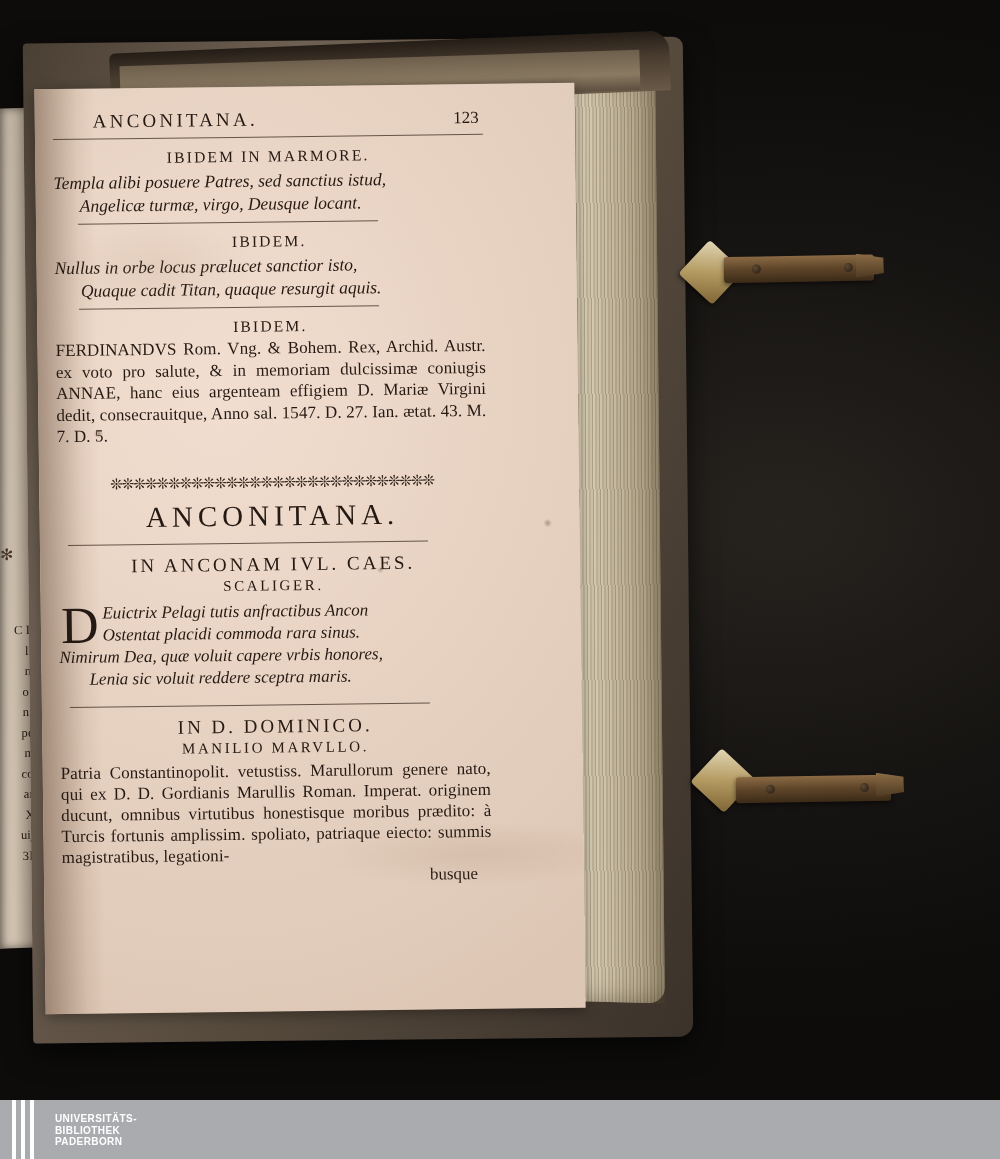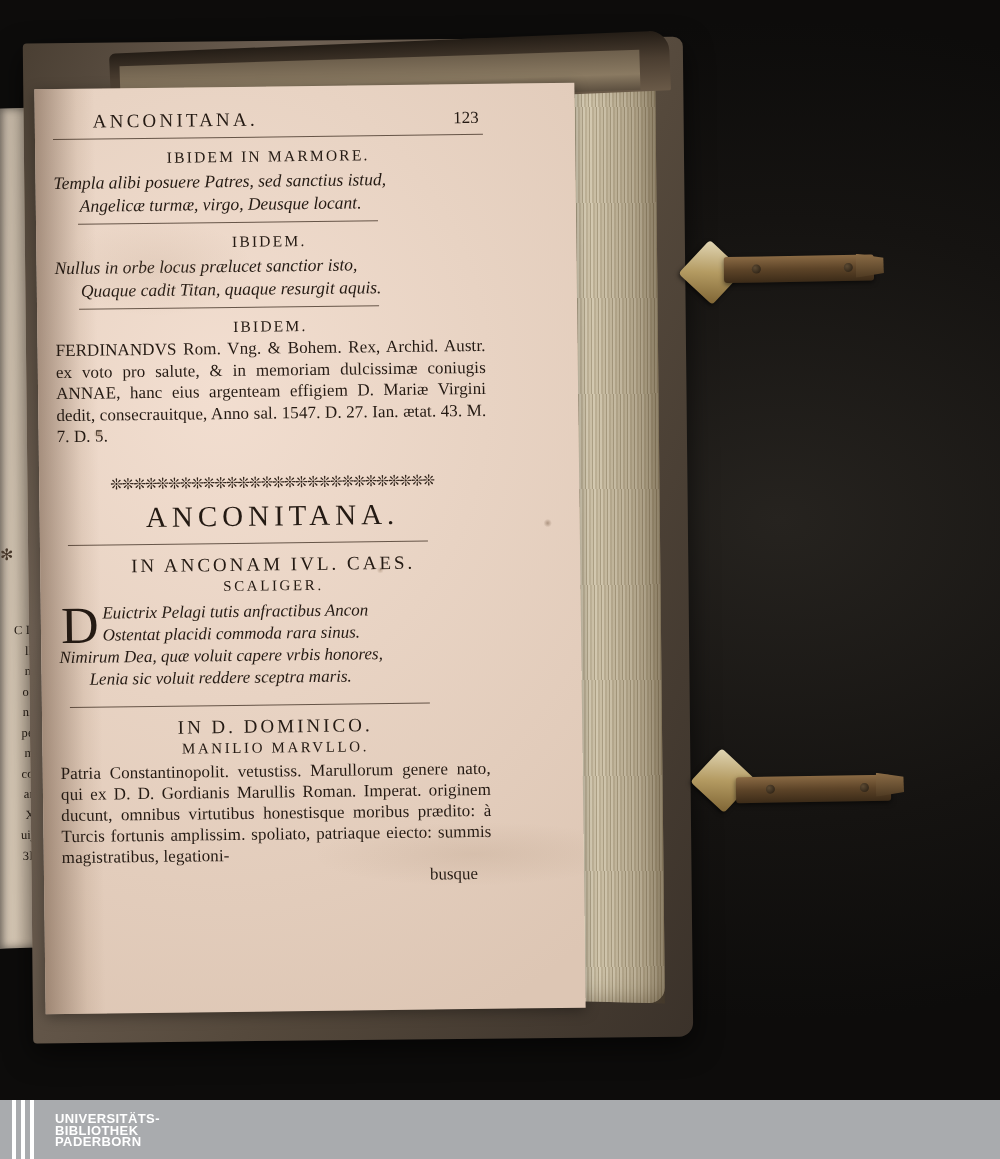--- a/index.html
+++ b/index.html
@@ -321,21 +321,21 @@
     display: block;
     width: 4px;
     height: 59px;
     background: #ffffff;
   }
   .footer-logo {
     position: absolute;
     left: 55px;
     top: 1113px;
     font-family: "Liberation Sans", sans-serif;
-    font-size: 13px;
+    font-size: 10px;
     font-weight: bold;
     line-height: 11.5px;
     letter-spacing: .4px;
     color: #ffffff;
     text-transform: uppercase;
   }
 </style>
 </head>
 <body>
 

